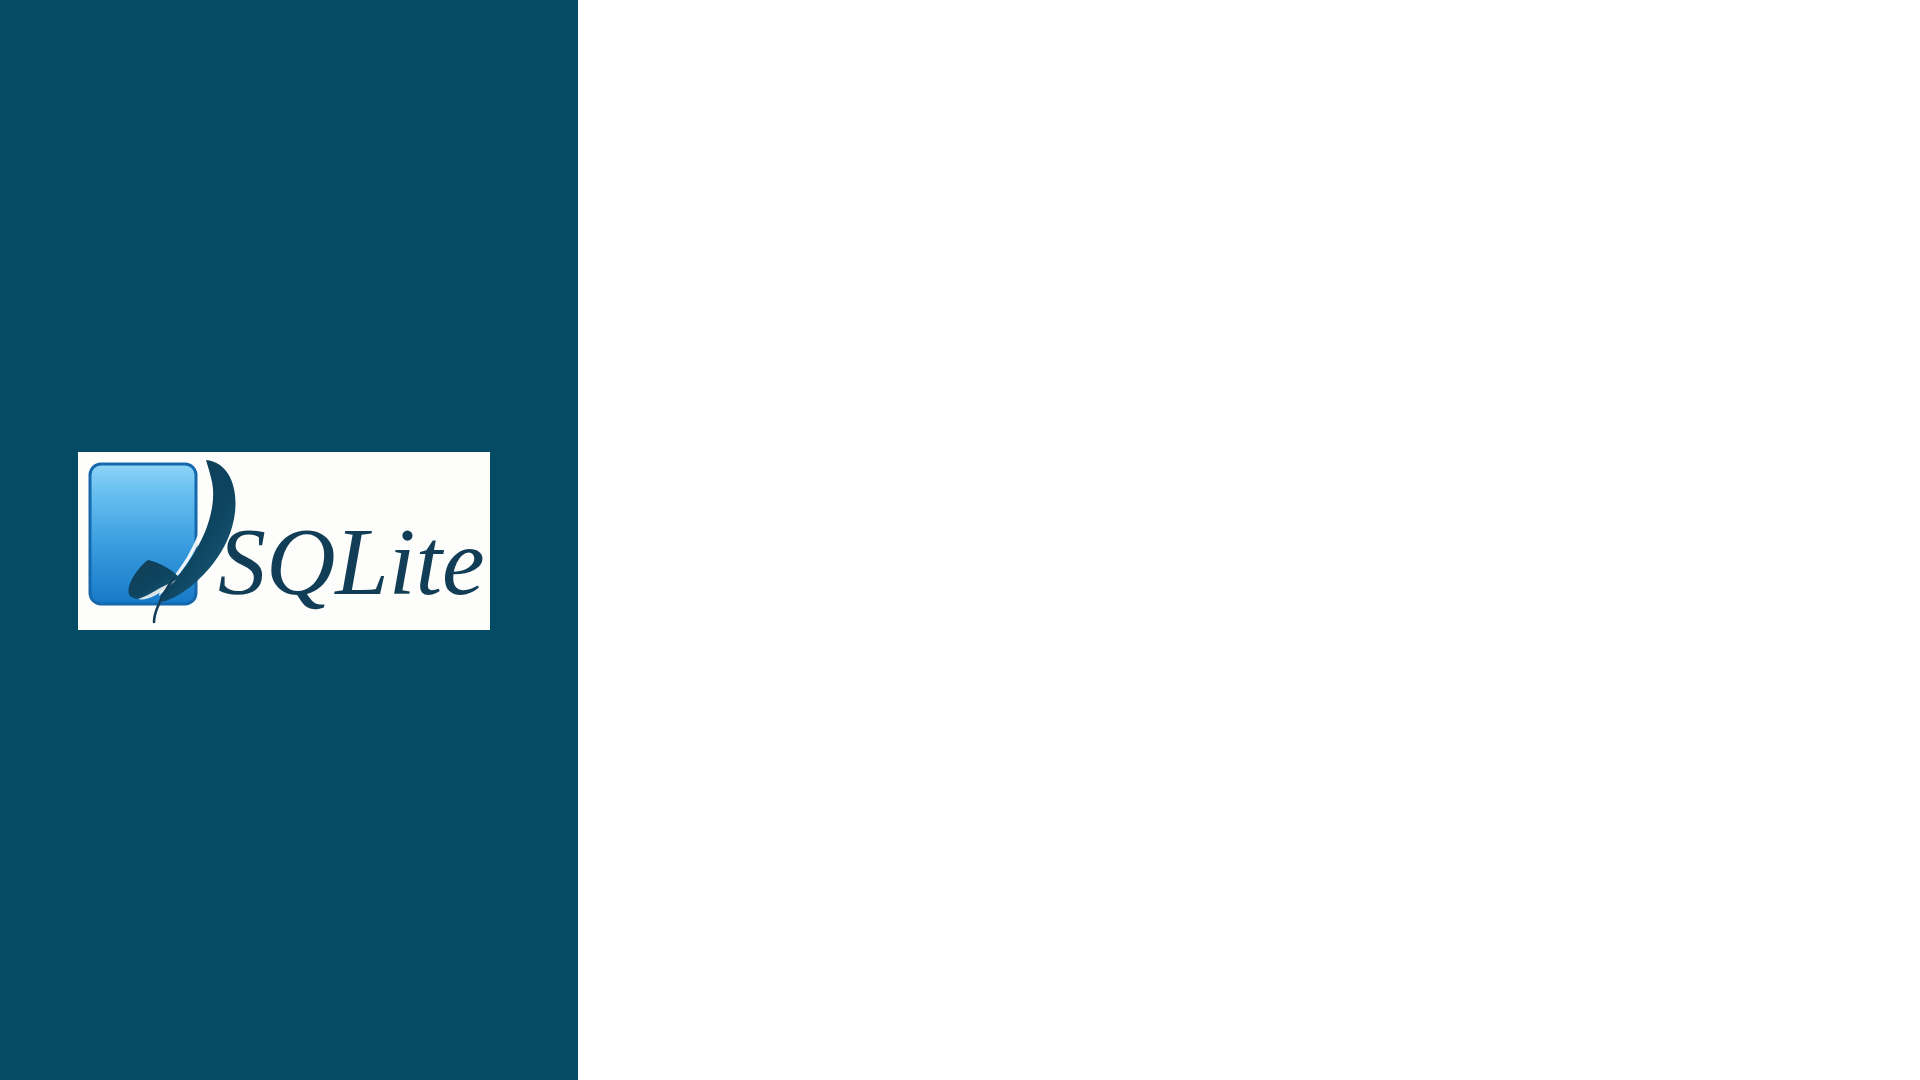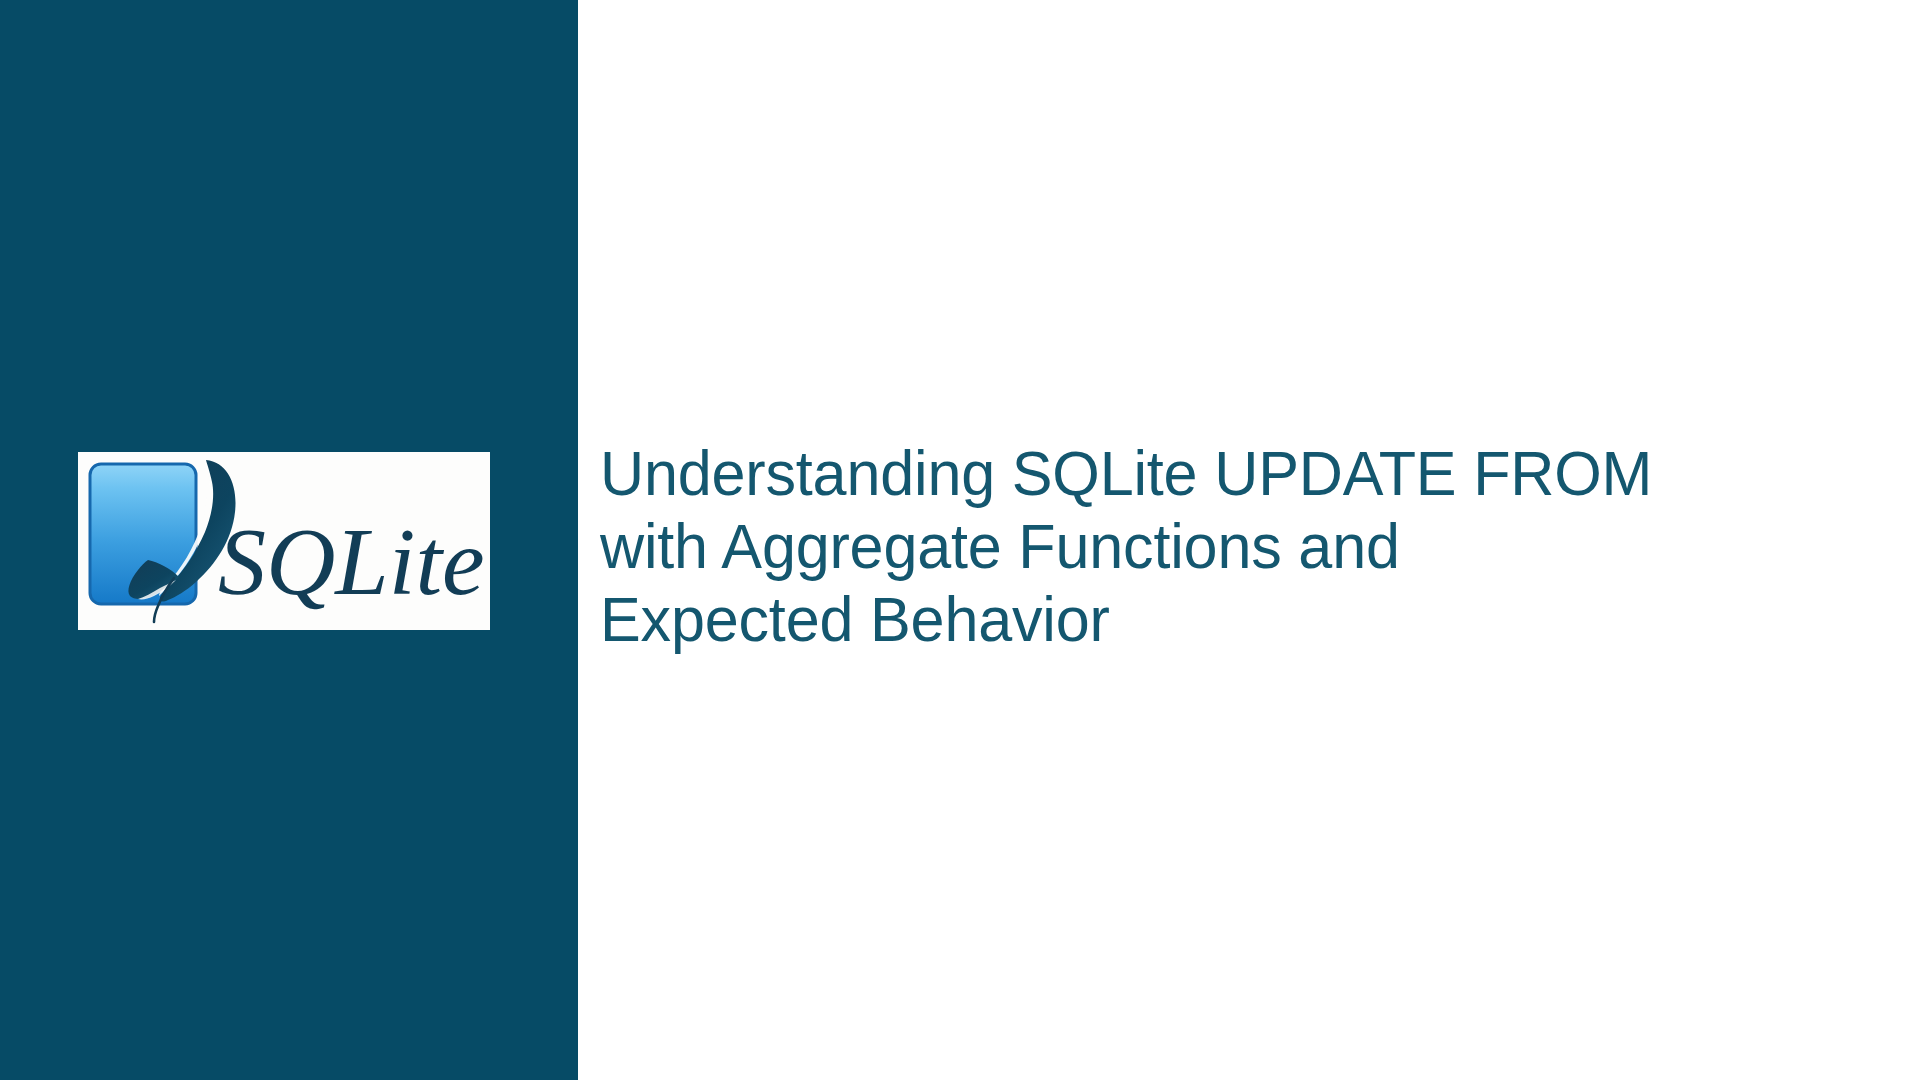--- a/index.html
+++ b/index.html
@@ -114,19 +114,14 @@
                    C66 145 74 141 82 136 C88 133 94 130 98 128 Z" fill="#fdfdfc" opacity="0.85"></path>
 
           <path d="M96 126 C90 134 84 144 80 154 C77 161 76 166 76 170" fill="none" stroke="#123d56" stroke-width="2.6" stroke-linecap="round"></path>
 
           <text x="140" y="142" font-family="'Liberation Serif', 'DejaVu Serif', serif" font-size="96" fill="#123d56" style="font-style:italic;">SQLite</text>
         </g>
       </svg>
     </div>
   </div>
 
-  <div id="title-block">
-    <h1 id="title-text">Understanding SQLite UPDATE FROM
-with Aggregate Functions and
-Expected Behavior</h1>
-  </div>
 
 </div>
 
 </body></html>

